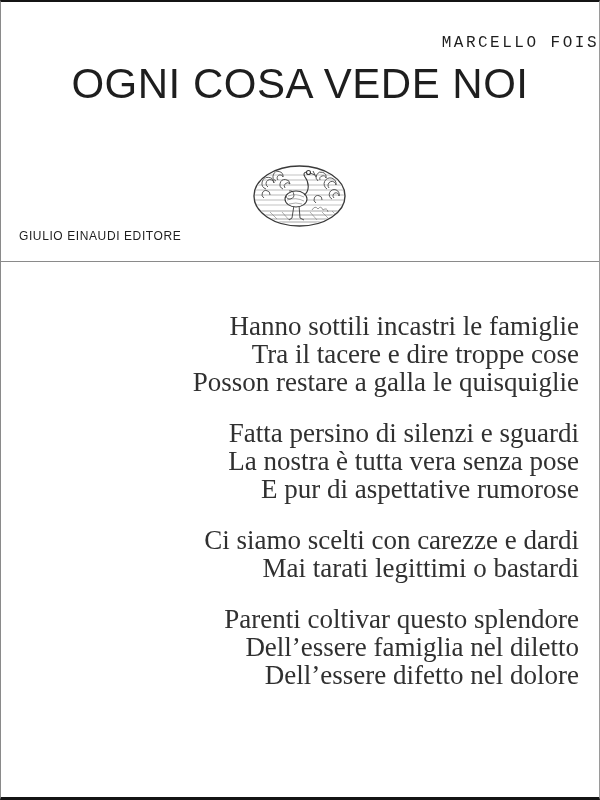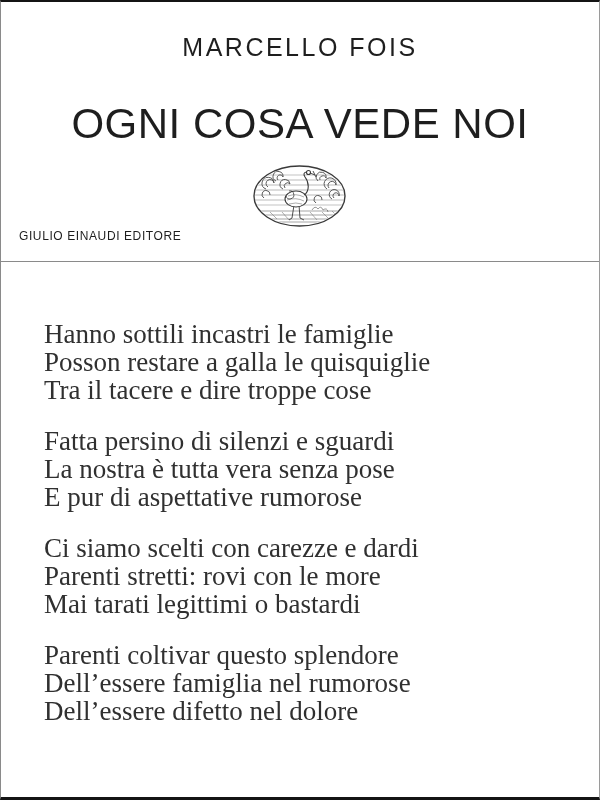--- a/index.html
+++ b/index.html
@@ -18,39 +18,39 @@
     border-bottom: 3px solid var(--border, #141414);
     border-left: 1px solid #8a8a8a;
     border-right: 1px solid #9a9a9a;
     overflow: hidden;
   }
   .author {
     position: absolute;
     top: 33px;
     left: 0;
     width: 100%;
-    text-align: center;
-    font-size: 25px;
+    text-align: right;
+    font-size: 16px;
     line-height: 1;
     letter-spacing: 2.5px;
     color: var(--heading, #1e1e1e);
     white-space: nowrap;
+    font-family: Liberation Mono, monospace;
   }
   .title {
     position: absolute;
     top: 61px;
     left: 0;
     width: 100%;
     text-align: center;
     font-size: 42px;
     line-height: 1;
     letter-spacing: 0.5px;
     color: var(--heading, #1e1e1e);
     white-space: nowrap;
-    margin-top: 40px;
   }
   .logo {
     position: absolute;
     left: 251px;
     top: 163px;
     width: 95px;
     height: 63px;
   }
   .publisher {
     position: absolute;
@@ -76,21 +76,22 @@
     position: absolute;
     top: 302px;
     left: 43px;
     right: 20px;
     font-family: "Liberation Serif", serif;
     font-size: 27px;
     line-height: 28px;
     color: var(--text, #303030);
   }
   .stanza {
-    margin: 16px 0 23px 0;
+    margin: 8px 0 23px 0;
+    text-align: right;
   }
   .poem-line {
     white-space: nowrap;
   }
 </style>
 </head>
 <body>
 
 <div class="cover">
 
@@ -156,33 +157,32 @@
     </svg>
   </div>
 
   <div class="publisher">GIULIO EINAUDI EDITORE</div>
 
   <div class="divider"></div>
 
   <div class="poem" id="poem">
       <div class="stanza">
         <div class="poem-line">Hanno sottili incastri le famiglie</div>
+        <div class="poem-line">Tra il tacere e dire troppe cose</div>
         <div class="poem-line">Posson restare a galla le quisquiglie</div>
-        <div class="poem-line">Tra il tacere e dire troppe cose</div>
       </div>
       <div class="stanza">
         <div class="poem-line">Fatta persino di silenzi e sguardi</div>
         <div class="poem-line">La nostra è tutta vera senza pose</div>
         <div class="poem-line">E pur di aspettative rumorose</div>
       </div>
       <div class="stanza">
         <div class="poem-line">Ci siamo scelti con carezze e dardi</div>
-        <div class="poem-line">Parenti stretti: rovi con le more</div>
         <div class="poem-line">Mai tarati legittimi o bastardi</div>
       </div>
       <div class="stanza">
         <div class="poem-line">Parenti coltivar questo splendore</div>
-        <div class="poem-line">Dell’essere famiglia nel rumorose</div>
+        <div class="poem-line">Dell’essere famiglia nel diletto</div>
         <div class="poem-line">Dell’essere difetto nel dolore</div>
       </div>
     </div>
 
 </div>
 
 </body></html>

